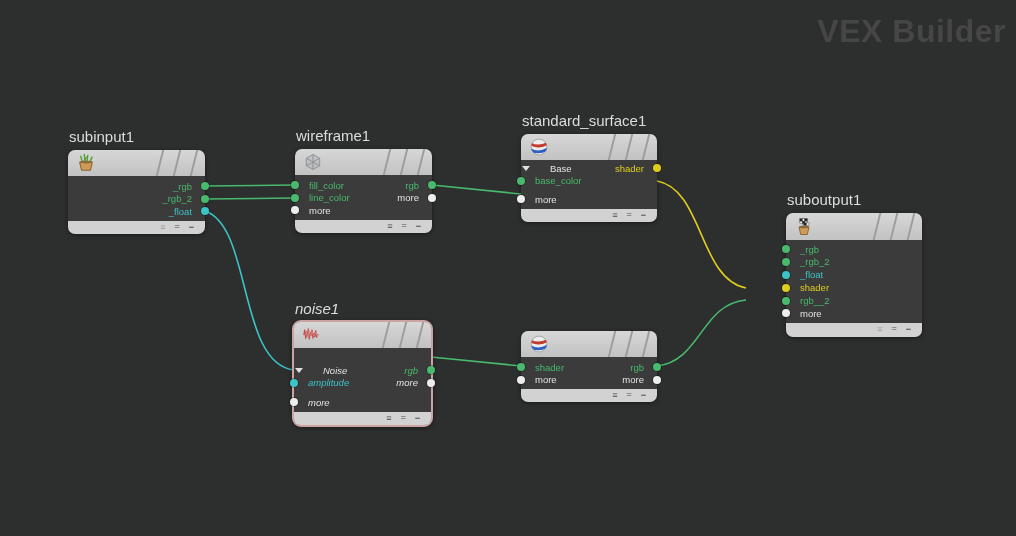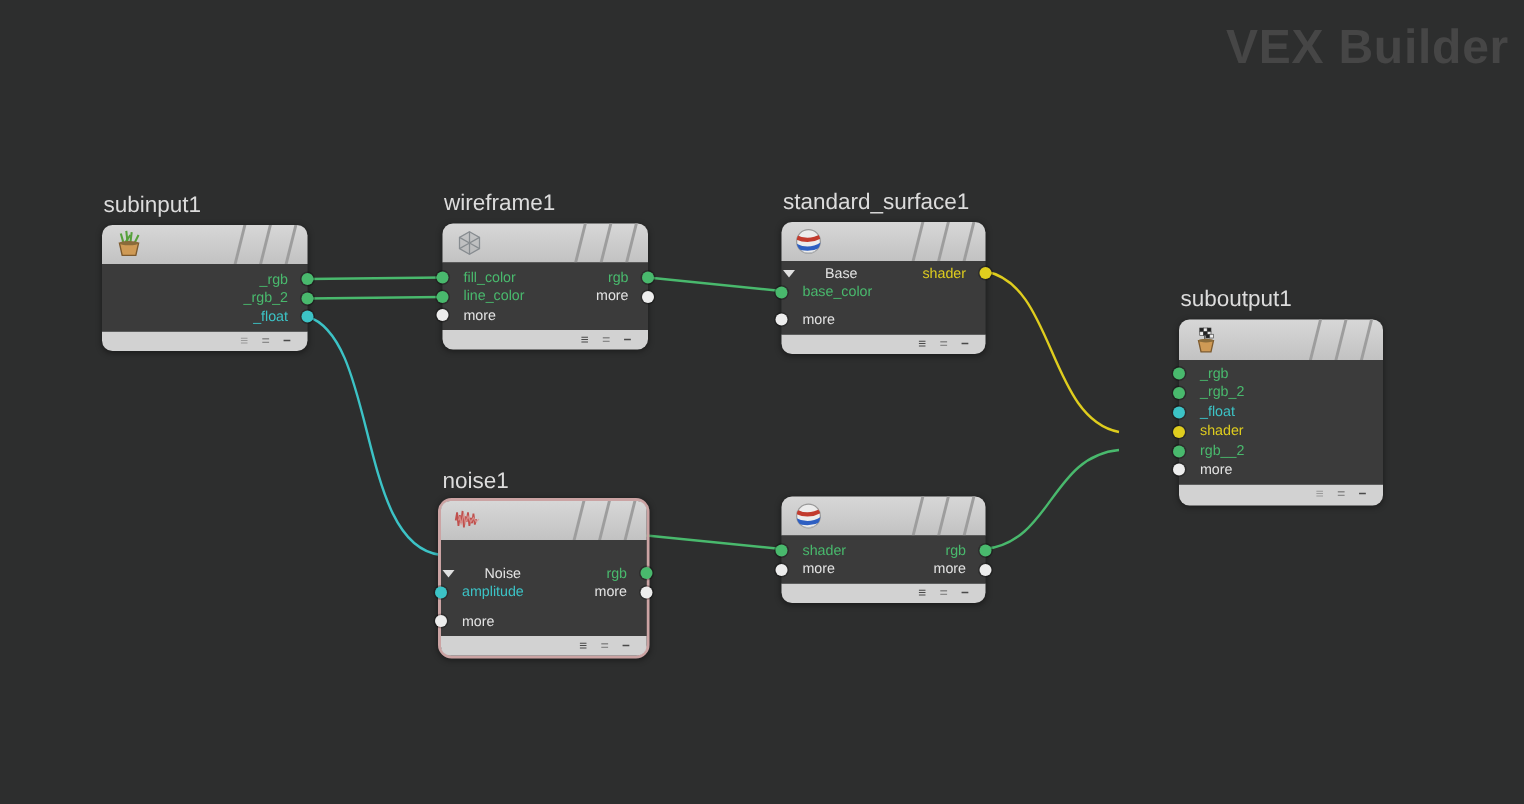--- a/index.html
+++ b/index.html
@@ -166,21 +166,21 @@
         <span class="lbl in-lbl w">more</span>
       </div>
     </div>
     <div class="ftr">
       <span class="badge b3">≡</span>
       <span class="badge b2">=</span>
       <span class="badge b3">−</span>
     </div>
   </div>
 
-  <div class="node" style="left:521px; top:148px; width:136px;">
+  <div class="node" style="left:521px; top:134px; width:136px;">
     <div class="node-title">standard_surface1</div>
     <div class="hdr">
       <svg class="nicon" viewBox="0 0 24 24">
         <defs>
             <clipPath id="sb1">
               <circle cx="12" cy="12" r="9.5"></circle>
             </clipPath>
           </defs>
         <circle cx="12" cy="12" r="9.5" fill="#ececec" stroke="#9a9a9a" stroke-width="1"></circle>
         <g clip-path="url(#sb1)">
@@ -212,21 +212,21 @@
         <span class="lbl in-lbl w">more</span>
       </div>
     </div>
     <div class="ftr">
       <span class="badge b3">≡</span>
       <span class="badge b2">=</span>
       <span class="badge b3">−</span>
     </div>
   </div>
 
-  <div class="node selected" style="left:292px; top:332px; width:141px;">
+  <div class="node selected" style="left:292px; top:320px; width:141px;font-style:italic;">
     <div class="node-title">noise1</div>
     <div class="hdr">
       <svg class="nicon" viewBox="0 0 24 22">
         <path d="M3 11 L4 5 L5 15 L6 7 L7 13 L8 4 L9 16 L10 8 L11 12 L12 5 L13 15 L14 9 L15 13 L16 6 L17 14 L18 10" stroke="#c0504d" stroke-width="1.3" fill="none"></path>
         <path d="M5 11 L6 8 L7 14 L9 6 L10 13 L12 8 L14 12 L16 9 L18 12 L20 10" stroke="#d99a97" stroke-width="1" fill="none" opacity=".8"></path>
       </svg>
       <div class="flags">
         <div class="flag-line fl1"></div>
         <div class="flag-line fl2"></div>
         <div class="flag-line fl3"></div>

